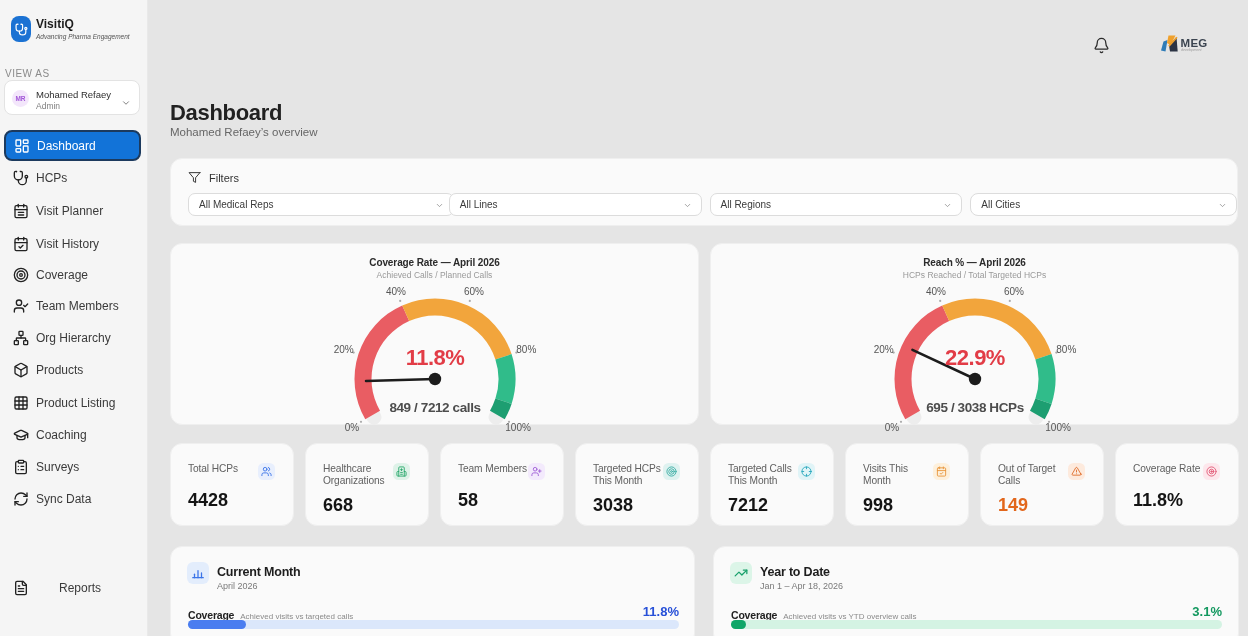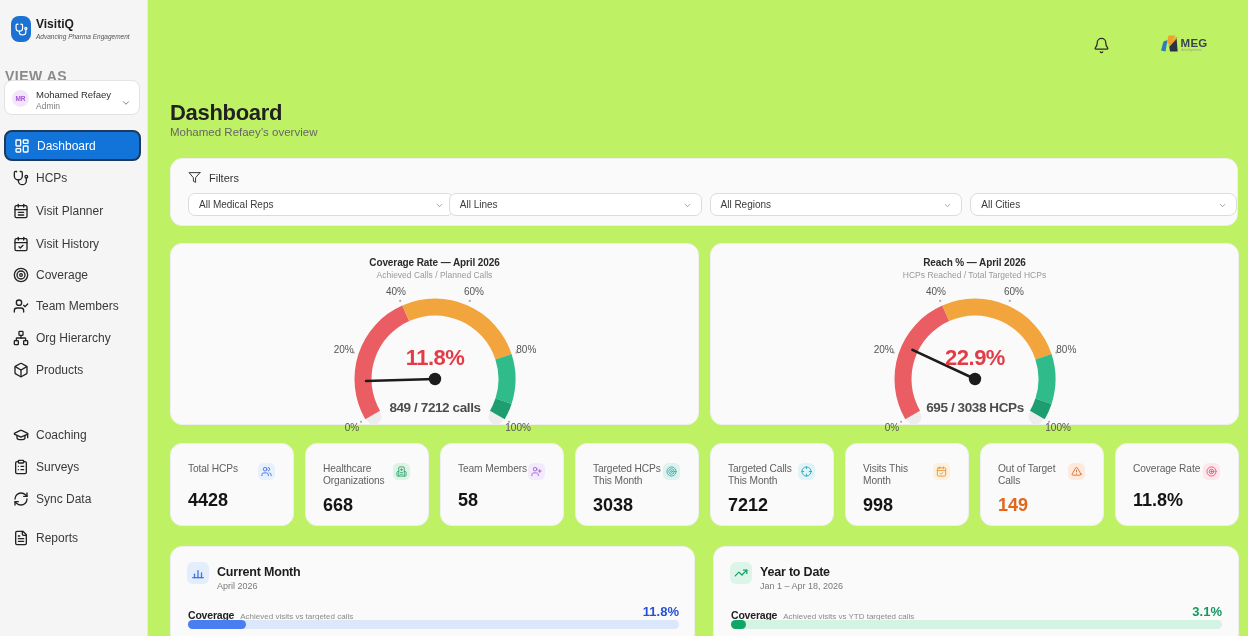--- a/index.html
+++ b/index.html
@@ -5,34 +5,34 @@
 * { margin:0; padding:0; box-sizing:border-box; }
 html,body { width:1248px; height:636px; overflow:hidden; background:#fff;
   font-family:"Liberation Sans", sans-serif; }
 
 #sidebar { position:absolute; left:0; top:0; width:148px; height:636px;
   background:#f5f5f5; border-right:1px solid #e9e9e9; }
 #logo-box { position:absolute; left:11px; top:16px; width:20px; height:26px;
   background:#1b72d3; border-radius:8px; display:flex; align-items:center; justify-content:center; }
 #logo-title { position:absolute; left:36px; top:17px; font-size:12px; font-weight:bold; color:#1d1d1d; }
 #logo-sub { position:absolute; left:36px; top:33px; font-size:6.5px; font-style:italic; color:#555; white-space:nowrap; }
-#viewas { position:absolute; left:5px; top:68px; font-size:14px; letter-spacing:0.5px; color:#8a8a8a; font-weight:bold; }
+#viewas { position:absolute; left:5px; top:68px; font-size:10px; letter-spacing:0.5px; color:#8a8a8a; font-weight:normal; }
 #usercard { position:absolute; left:4px; top:80px; width:136px; height:35px; background:#fff;
   border:1px solid #e3e3e3; border-radius:8px; }
 #usercard .av { position:absolute; left:7px; top:9px; width:17px; height:17px; border-radius:50%;
   background:#f3e6fb; color:#a257d8; font-size:6.5px; font-weight:bold; display:flex; align-items:center; justify-content:center; }
 #usercard .nm { position:absolute; left:31px; top:7.5px; font-size:9.5px; color:#2e2e2e; }
 #usercard .rl { position:absolute; left:31px; top:20px; font-size:8.5px; color:#808080; }
 #usercard .ch { position:absolute; right:8px; top:13px; }
 .nav-item { position:absolute; left:4px; width:137px; height:31px; display:flex; align-items:center; color:#3a3a3a; font-size:12px; }
 .nav-item svg { margin-left:9px; margin-right:7px; flex:0 0 auto; }
 .nav-item.active { background:#1273d8; border:2px solid #1c3a5e; border-radius:8px; color:#fff; }
 .nav-item.active svg { margin-left:8px; }
 
-#main { position:absolute; left:148px; top:0; width:1100px; height:636px; background:#bef264; }
+#main { position:absolute; left:148px; top:0; width:1100px; height:636px; background:#e5e5e5; }
 h1 { position:absolute; left:22px; top:100px; font-size:22px; letter-spacing:-0.3px; color:#212121; }
 #subtitle { position:absolute; left:22px; top:126px; font-size:11.5px; color:#666; }
 #bell { position:absolute; left:945px; top:37px; }
 #meg { position:absolute; left:1011px; top:32px; }
 .card { position:absolute; background:#fafafa; border:1px solid #efefef; border-radius:12px; }
 
 #filters { left:22px; top:158px; width:1068px; height:68px; }
 #filters .hd { position:absolute; left:17px; top:12px; display:flex; align-items:center; font-size:11px; color:#333; }
 #filters .hd svg { margin-right:8px; }
 .sel { position:absolute; top:34px; height:23px; background:#fff; border:1px solid #dcdcdc;
@@ -150,20 +150,30 @@
       <span>Org Hierarchy</span>
     </div>
   <div class="nav-item" style="top:354.5px;">
       <svg width="16" height="16" viewBox="0 0 24 24" fill="none" stroke="#222" stroke-width="2" stroke-linecap="round" stroke-linejoin="round">
         <path d="M21 8a2 2 0 0 0-1-1.73l-7-4a2 2 0 0 0-2 0l-7 4A2 2 0 0 0 3 8v8a2 2 0 0 0 1 1.73l7 4a2 2 0 0 0 2 0l7-4A2 2 0 0 0 21 16Z"></path>
         <path d="m3.3 7 8.7 5 8.7-5"></path>
         <path d="M12 22V12"></path>
       </svg>
       <span>Products</span>
     </div>
+  <div class="nav-item" style="top:387px;">
+      <svg width="16" height="16" viewBox="0 0 24 24" fill="none" stroke="#222" stroke-width="2" stroke-linecap="round" stroke-linejoin="round">
+        <rect x="3" y="3" width="18" height="18" rx="2"></rect>
+        <path d="M3 9h18"></path>
+        <path d="M3 15h18"></path>
+        <path d="M9 3v18"></path>
+        <path d="M15 3v18"></path>
+      </svg>
+      <span>Product Listing</span>
+    </div>
   <div class="nav-item" style="top:419px;">
       <svg width="16" height="16" viewBox="0 0 24 24" fill="none" stroke="#222" stroke-width="2" stroke-linecap="round" stroke-linejoin="round">
         <path d="M21.42 10.92a1 1 0 0 0-.02-1.84L12.83 5.18a2 2 0 0 0-1.66 0L2.6 9.08a1 1 0 0 0 0 1.83l8.57 3.91a2 2 0 0 0 1.66 0z"></path>
         <path d="M22 10v6"></path>
         <path d="M6 12.5V16a6 3 0 0 0 12 0v-3.5"></path>
       </svg>
       <span>Coaching</span>
     </div>
   <div class="nav-item" style="top:451px;">
       <svg width="16" height="16" viewBox="0 0 24 24" fill="none" stroke="#222" stroke-width="2" stroke-linecap="round" stroke-linejoin="round">
@@ -178,21 +188,21 @@
     </div>
   <div class="nav-item" style="top:483px;">
       <svg width="16" height="16" viewBox="0 0 24 24" fill="none" stroke="#222" stroke-width="2" stroke-linecap="round" stroke-linejoin="round">
         <path d="M3 12a9 9 0 0 1 9-9 9.75 9.75 0 0 1 6.74 2.74L21 8"></path>
         <path d="M21 3v5h-5"></path>
         <path d="M21 12a9 9 0 0 1-9 9 9.75 9.75 0 0 1-6.74-2.74L3 16"></path>
         <path d="M8 16H3v5"></path>
       </svg>
       <span>Sync Data</span>
     </div>
-  <div class="nav-item" style="top:522px;">
+  <div class="nav-item" style="top:572px;gap:23px;">
       <svg width="16" height="16" viewBox="0 0 24 24" fill="none" stroke="#222" stroke-width="2" stroke-linecap="round" stroke-linejoin="round">
         <path d="M15 2H6a2 2 0 0 0-2 2v16a2 2 0 0 0 2 2h12a2 2 0 0 0 2-2V7Z"></path>
         <path d="M14 2v4a2 2 0 0 0 2 2h4"></path>
         <path d="M10 9H8"></path>
         <path d="M16 13H8"></path>
         <path d="M16 17H8"></path>
       </svg>
       <span>Reports</span>
     </div>
 </div>
@@ -398,19 +408,19 @@
   </div>
   <div class="card" id="bc2">
     <div class="bic" style="background:#dcf5e8;">
         <svg width="14" height="14" viewBox="0 0 24 24" fill="none" stroke="#18a06b" stroke-width="2.2" stroke-linecap="round" stroke-linejoin="round">
           <polyline points="22 7 13.5 15.5 8.5 10.5 2 17"></polyline>
           <polyline points="16 7 22 7 22 13"></polyline>
         </svg>
       </div>
     <div class="btitle">Year to Date</div>
     <div class="bsub">Jan 1 – Apr 18, 2026</div>
-    <div class="brow"><span class="bl1">Coverage</span><span class="bl2">Achieved visits vs YTD targeted calls</span>
+    <div class="brow"><span class="bl1">Coverage</span><span class="bl2">Achieved visits vs YTD overview calls</span>
       <span class="bpct" style="color:#13985f;">3.1%</span></div>
     <div class="track" style="background:#d4f3e3;">
         <div class="fill" style="width:3.1%;background:#10a668;"></div>
       </div>
   </div>
 </div>
 
 </body></html>

